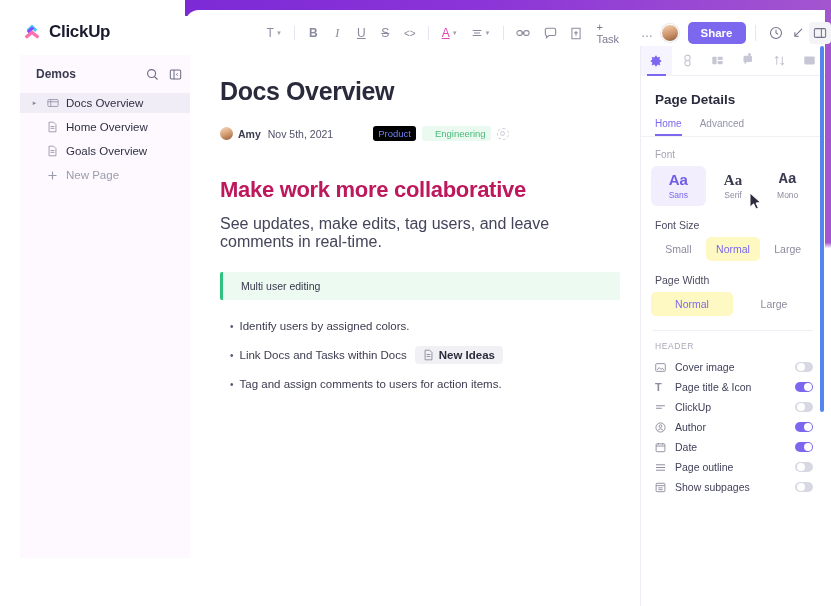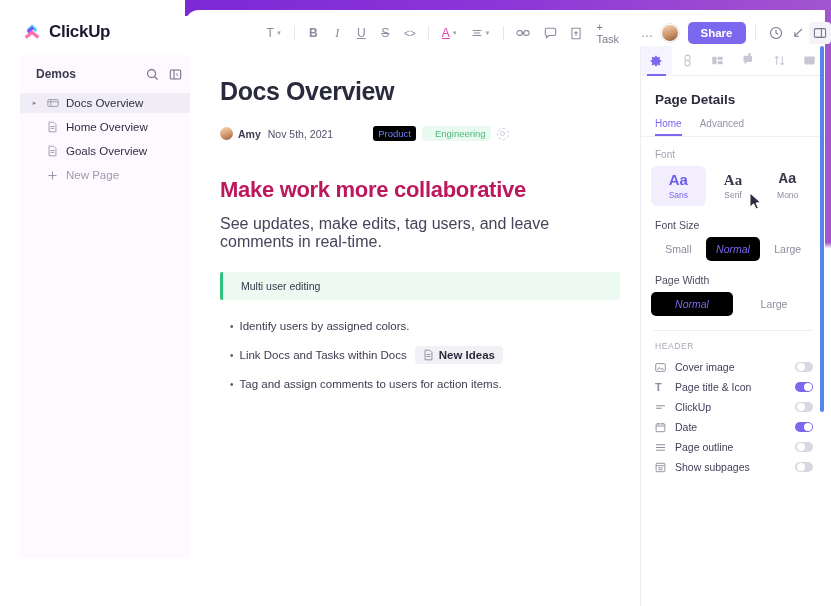--- a/index.html
+++ b/index.html
@@ -173,21 +173,21 @@
   .font-opt.active .font-nm { color:#7b68ee; }
   .font-opt.serif .font-aa { font-family:"Liberation Serif", serif; }
   .font-opt.mono .font-aa { font-family:"Liberation Mono", monospace; }
 
   .seg-label { font-size:10.5px; color:#4b4b60; padding:13px 0 0 14px; }
   .seg-row { display:flex; padding:6px 10px 0 10px; }
   .seg {
     flex:1; height:24px; border-radius:5px; display:flex; align-items:center;
     justify-content:center; font-size:10.5px; color:#8c8c9e; cursor:pointer;
   }
-  .seg.active { background:#000000; color:#7b68ee;font-style:italic; }
+  .seg.active { background:#fef9c3; color:#7b68ee; }
   .seg-row.two .seg { flex:1; }
 
   .apply-link {
     text-align:center; font-size:10px; color:#7b68ee;
     padding:16px 0 0 0; cursor:pointer;
   }
   .divider { height:1px; background:#eeeef4; margin:14px 12px 0 12px; }
   .header-label { font-size:8.5px; letter-spacing:0.6px; color:#a9a9b8; padding:10px 0 0 14px; }
 
   .toggle-list { padding:6px 12px 0 14px; }
@@ -533,20 +533,31 @@
       <div class="trow">
         <span class="trow-ic">
           <svg width="11" height="8" viewBox="0 0 12 8" stroke="currentColor" stroke-width="1.2">
             <path d="M1.2 2.6 H10.8 M1.2 5.4 H7.4"></path>
           </svg>
         </span>
         <span class="trow-lb">ClickUp</span>
         <span class="tgl"></span>
       </div>
 
+      <div class="trow">
+        <span class="trow-ic">
+          <svg width="11" height="11" viewBox="0 0 12 12" fill="none" stroke="currentColor" stroke-width="1">
+            <circle cx="6" cy="6" r="5"></circle>
+              <circle cx="6" cy="4.5" r="1.5"></circle>
+              <path d="M3.2 9.4 a3 3 0 0 1 5.6 0"></path>
+          </svg>
+        </span>
+        <span class="trow-lb">Author</span>
+        <span class="tgl on"></span>
+      </div>
 
       <div class="trow">
         <span class="trow-ic">
           <svg width="11" height="11" viewBox="0 0 12 12" fill="none" stroke="currentColor" stroke-width="1">
             <rect x="1.2" y="2" width="9.6" height="8.6" rx="1"></rect>
               <path d="M1.2 4.4 H10.8"></path>
               <path d="M3.6 1 V3 M8.4 1 V3"></path>
           </svg>
         </span>
         <span class="trow-lb">Date</span>

